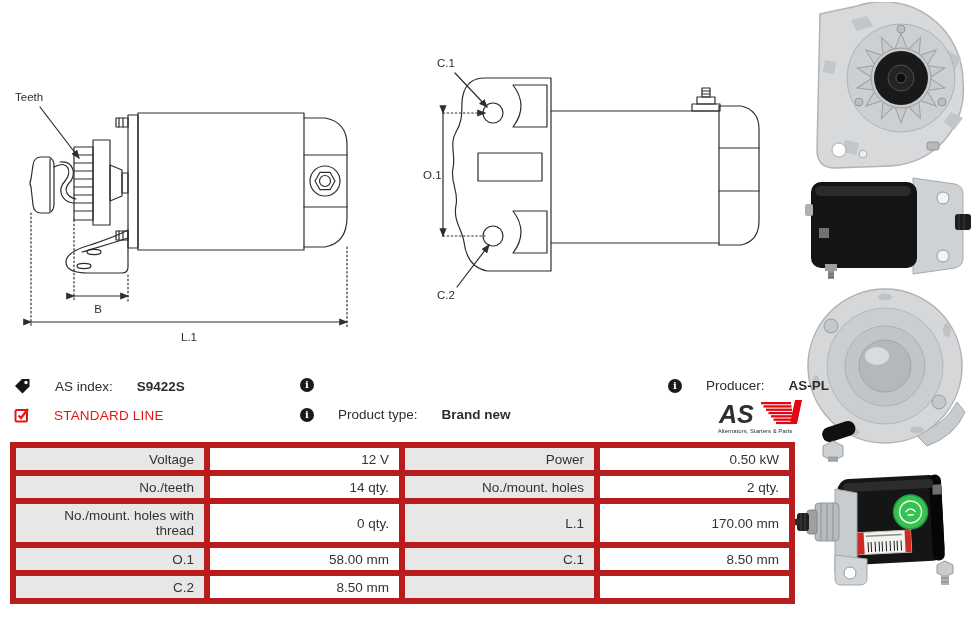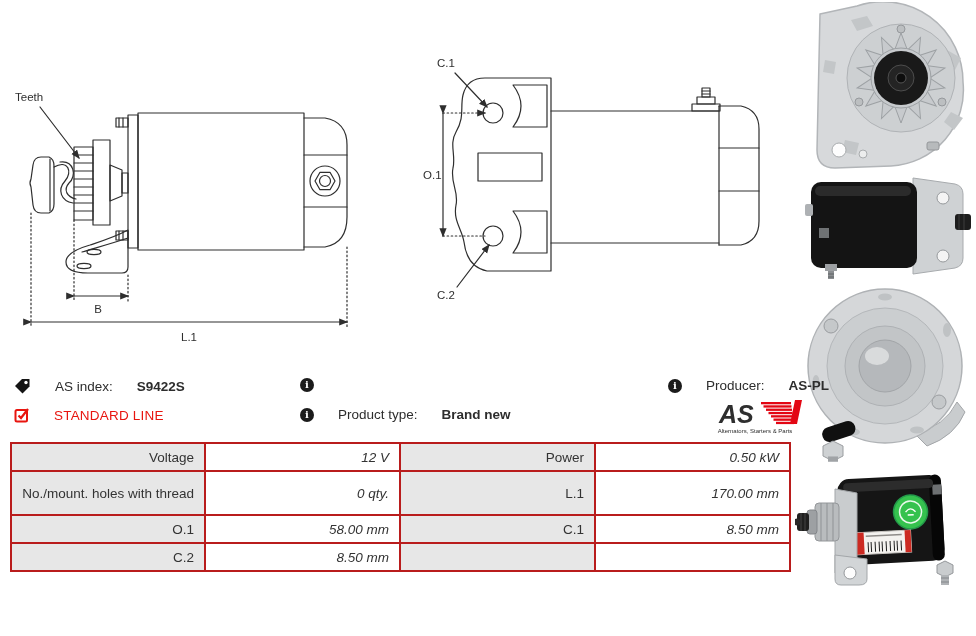--- a/index.html
+++ b/index.html
@@ -11,24 +11,24 @@
   .info-item{position:absolute;display:flex;align-items:flex-end;gap:24px;font-size:13.5px;white-space:nowrap;}
   .info-item b{font-weight:bold;}
   .red-bold{color:#e8150f;font-weight:normal;letter-spacing:.2px;}
   .info-icon{display:inline-flex;align-items:center;justify-content:center;width:14px;height:14px;
              border-radius:50%;background:#1b1b1b;color:#fff;font-size:10px;font-weight:bold;
              font-family:"DejaVu Serif",serif;line-height:1;flex:0 0 auto;}
 
   
   table.spec{position:absolute;left:10px;top:442px;width:779px;border-collapse:collapse;table-layout:fixed;
              font-size:13.5px;color:#333;}
-  table.spec td{border:2px solid #b91c1c;text-align:right;vertical-align:middle;
+  table.spec td{border:6px solid #b91c1c;text-align:right;vertical-align:middle;
                 padding:2px 10px 2px 8px;box-sizing:border-box;}
   table.spec td.lbl{background:#e7e7e7;}
-  table.spec td.val{background:#ffffff;font-style:italic;}
+  table.spec td.val{background:#ffffff;}
   tr.h-std{height:28px;} tr.h-tall{height:44px;}
 
   svg text{font-family:"Liberation Sans",sans-serif;fill:#2e2e2e;}
   .draw{stroke:#2e2e2e;stroke-width:1.2;fill:none;stroke-linejoin:round;stroke-linecap:round;}
 </style>
 </head>
 <body>
 
 <div class="page">
 
@@ -308,20 +308,26 @@
         <col style="width:195px">
         <col style="width:195px">
       </colgroup>
     <tbody>
       <tr class="h-std">
         <td class="lbl">Voltage</td>
         <td class="val">12 V</td>
         <td class="lbl">Power</td>
         <td class="val">0.50 kW</td>
       </tr>
+      <tr class="h-std">
+        <td class="lbl">No./teeth</td>
+        <td class="val">14 qty.</td>
+        <td class="lbl">No./mount. holes</td>
+        <td class="val">2 qty.</td>
+      </tr>
       <tr class="h-tall">
         <td class="lbl">No./mount. holes with thread</td>
         <td class="val">0 qty.</td>
         <td class="lbl">L.1</td>
         <td class="val">170.00 mm</td>
       </tr>
       <tr class="h-std">
         <td class="lbl">O.1</td>
         <td class="val">58.00 mm</td>
         <td class="lbl">C.1</td>

